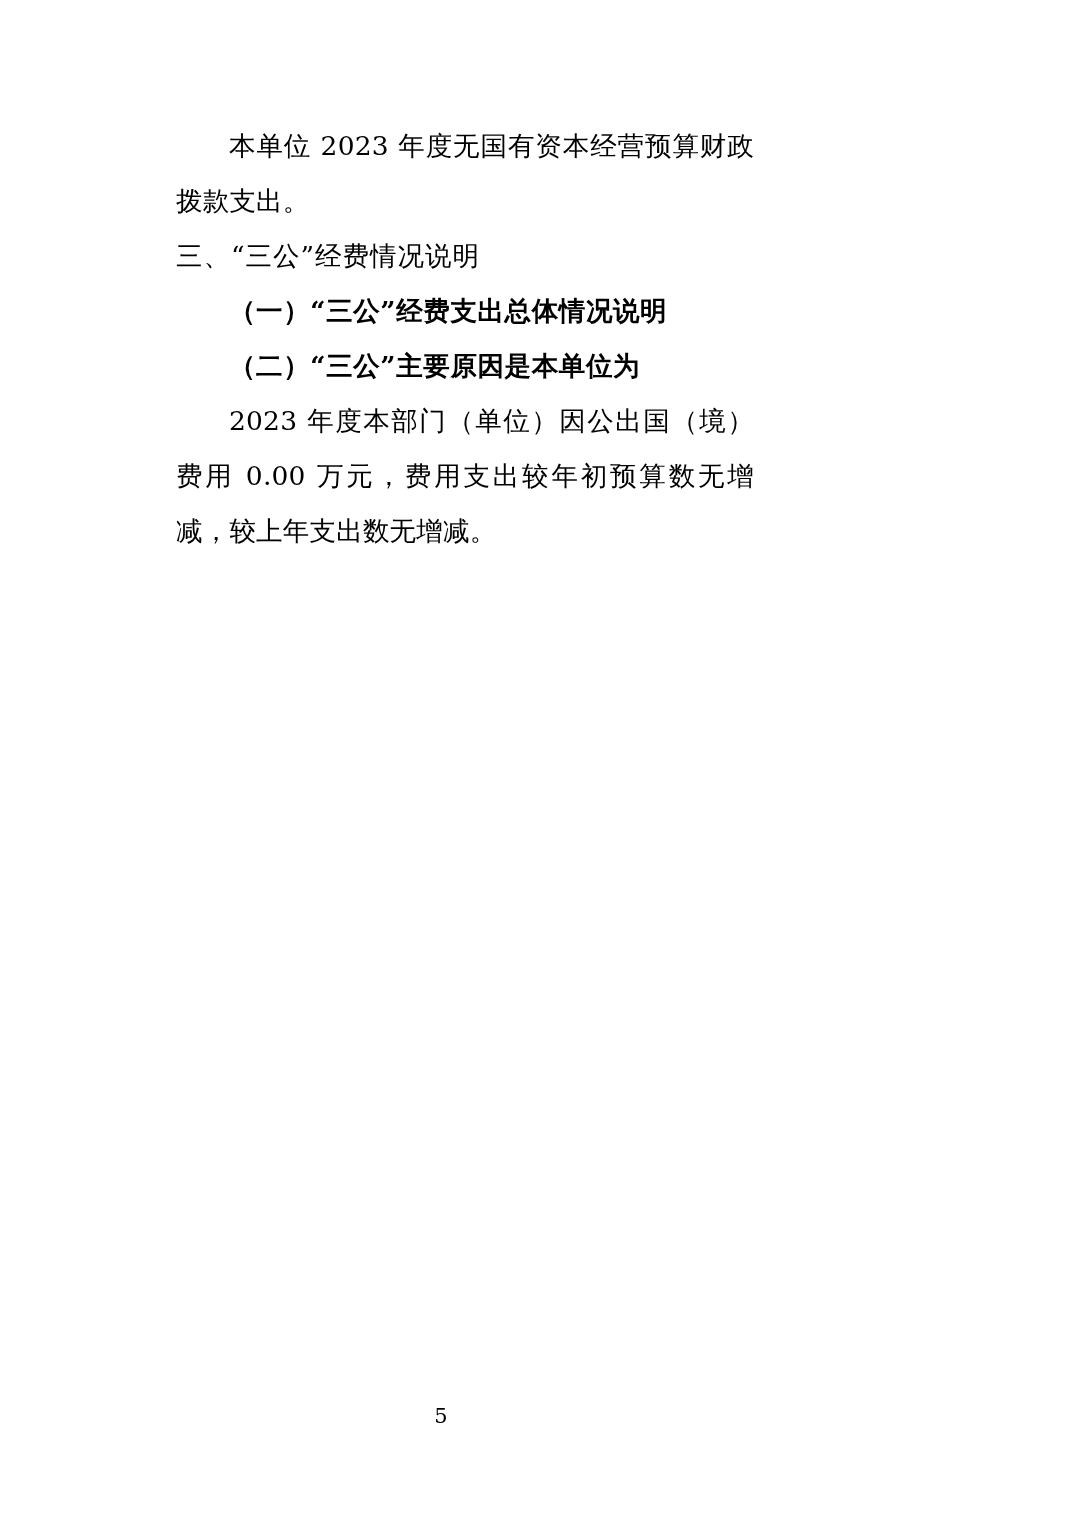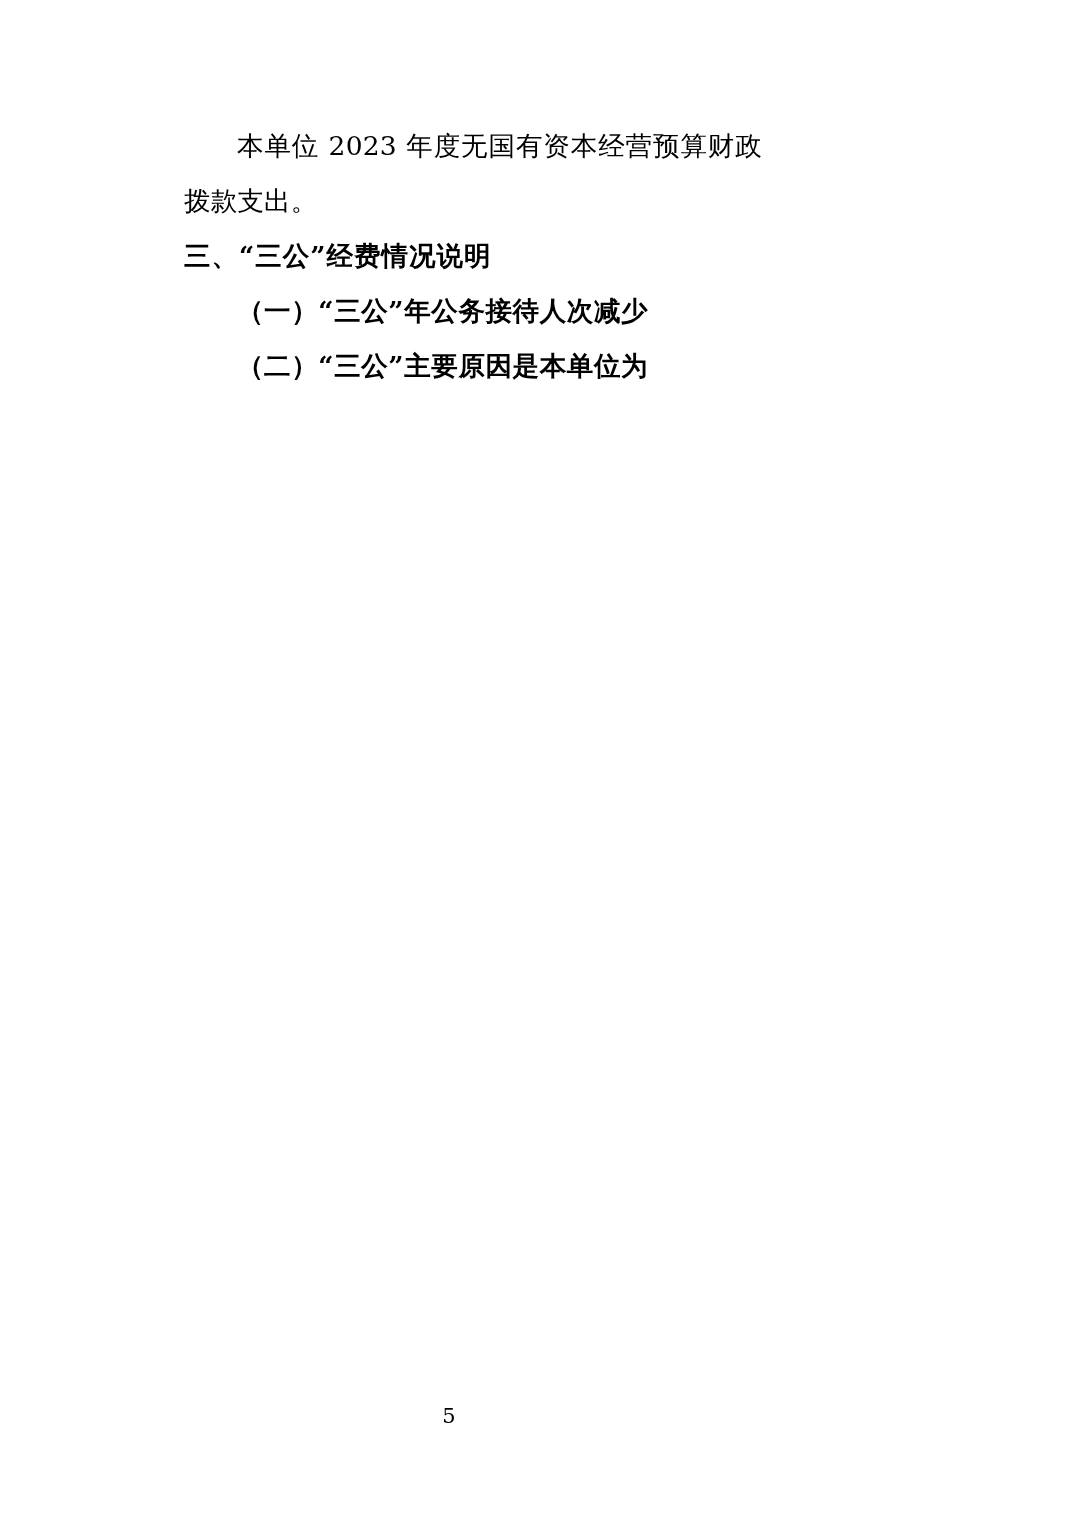--- a/index.html
+++ b/index.html
@@ -10,21 +10,21 @@
   body {
     width: 1074px;
     height: 1520px;
     position: relative;
     font-family: "DejaVu Serif", "Liberation Serif", serif;
     color: #000000;
     overflow: hidden;
   }
   .page {
     position: absolute;
-    left: 8px;
+    left: 0;
     top: 0;
     width: 882px;
     height: 1520px;
     box-sizing: border-box;
     padding: 118px 128px 60px 176px;
   }
   .doc-body {
     position: relative;
   }
   p {
@@ -32,21 +32,21 @@
     font-size: 26.5px;
     line-height: 55px;
     text-align: justify;
     text-justify: inter-ideograph;
     letter-spacing: 0.2px;
   }
   .para {
     text-indent: 2em;
   }
   .heading-2 {
-    font-weight: bold;
+    font-weight: normal;
     text-indent: 0;
     letter-spacing: 1px;
   }
   .heading-3 {
     font-weight: bold;
     text-indent: 0;
     letter-spacing: 0.6px;
   }
   .page-number {
     position: absolute;
@@ -65,25 +65,26 @@
 </head>
 <body>
 
 <div class="page">
   <div class="doc-body">
 
     <p class="para">本单位 2023 年度无国有资本经营预算财政拨款支出。</p>
 
     <p class="heading-2">三、“三公”经费情况说明</p>
 
-    <p class="heading-3 indent-hang">（一）“三公”年公务接待人次减少</p>
+    <p class="heading-3 indent-hang">（一）“三公”经费支出总体情况说明</p>
 
 
     <p class="heading-3 indent-hang">（二）“三公”主要原因是本单位为</p>
 
+    <p class="para">2023 年度本部门（单位）因公出国（境）费用 0.00 万元，费用支出较年初预算数无增减，较上年支出数无增减。</p>
 
 
 
 
   </div>
 
   <div class="page-number">5</div>
 </div>
 
 </body></html>

